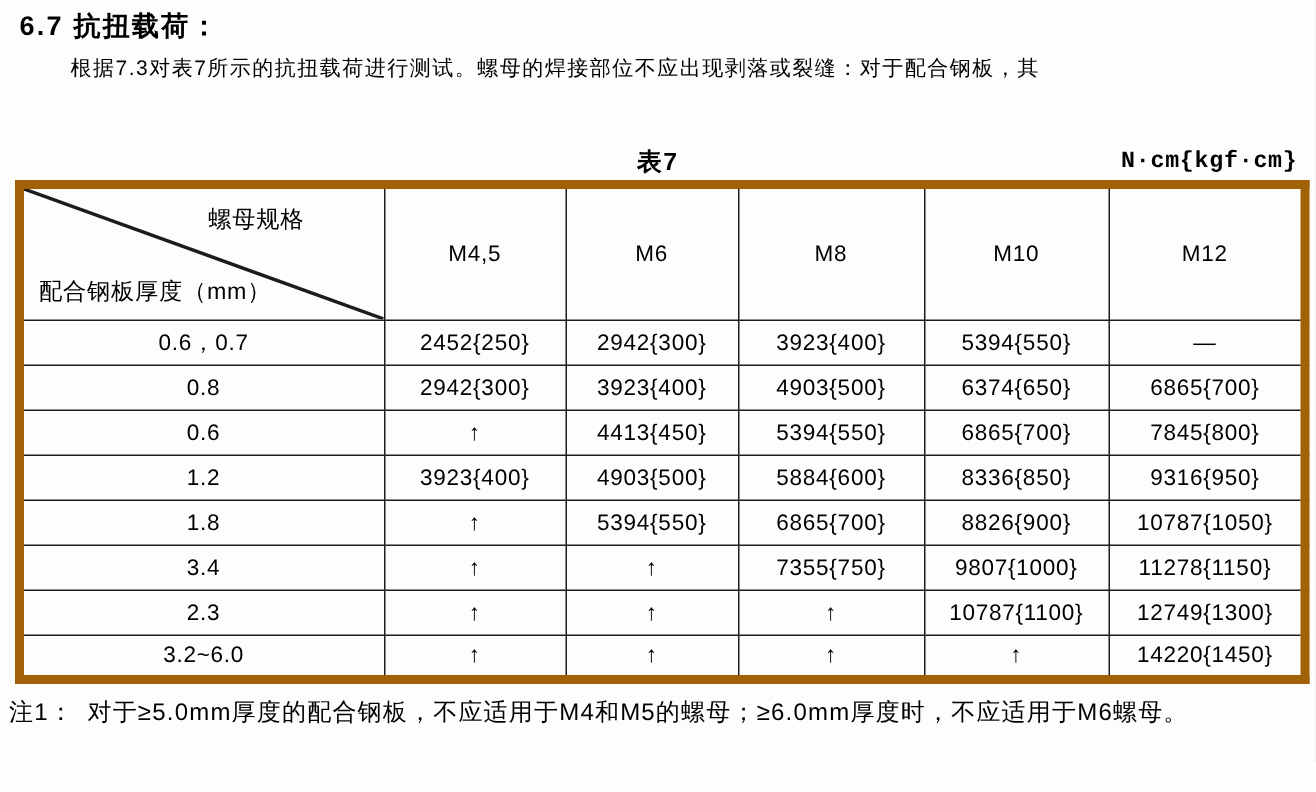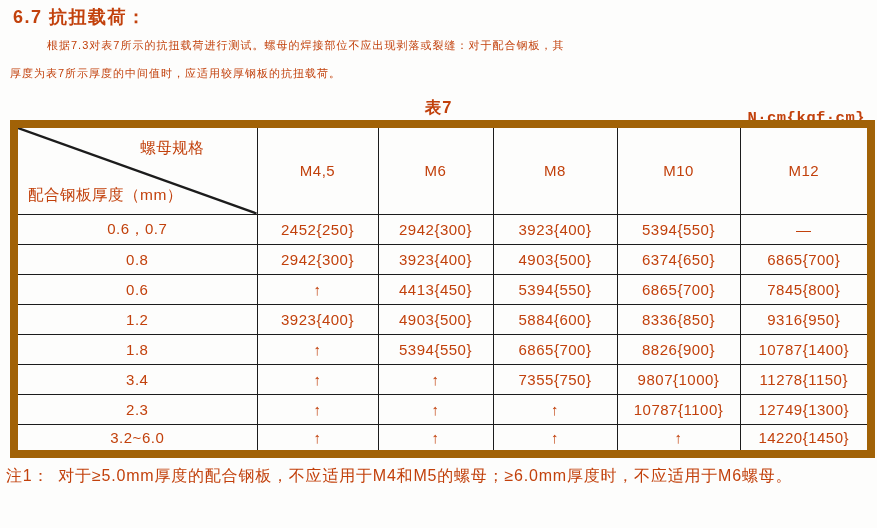--- a/index.html
+++ b/index.html
@@ -1,39 +1,39 @@
 <!DOCTYPE html>
 <html><head>
 <meta charset="utf-8">
 <style>
   html,body { margin:0; padding:0; background:#e8e8e8; }
   .page {
     position:relative; width:877px; height:528px; margin:0 auto;
-    background:#fdfdfc; color:#c2410c; overflow:hidden;
+    background:#fdfdfc; color:#000000; overflow:hidden;
     font-family:"Liberation Sans","DejaVu Sans",sans-serif;
   }
   .section-title {
     position:absolute; left:13px; top:5px; margin:0;
     font-size:18px; font-weight:bold; letter-spacing:1.5px;
   }
   .para { position:absolute; left:10px; top:32px; width:862px;
-    font-size:11px; line-height:27.5px; letter-spacing:1px; }
+    font-size:14px; line-height:27.5px; letter-spacing:1px; }
   .pline { display:block; white-space:nowrap; }
   .pline.indent { padding-left:37px; }
 
   .caption-row { position:absolute; left:10px; top:97px; width:857px; height:22px; }
   .caption { position:absolute; left:0; right:0; text-align:center;
     font-size:16.5px; font-weight:bold; letter-spacing:1px; }
-  .units { position:absolute; right:2px; top:12px; font-size:15.5px; font-weight:bold;
+  .units { position:absolute; right:2px; top:1px; font-size:15.5px; font-weight:bold;
     font-family:"Liberation Mono","DejaVu Sans Mono",monospace; letter-spacing:0.5px; }
 
   table.dtable {
     position:absolute; left:10px; top:120px;
     border-collapse:collapse; table-layout:fixed;
-    border:8px solid #a16207;
+    border:6px solid #a16207;
   }
   .dtable th, .dtable td {
     border:1px solid #1c1c1c; text-align:center; vertical-align:middle;
     padding:0; font-size:15px; font-weight:normal; letter-spacing:0.5px;
     overflow:hidden;
   }
   .dtable tr.head-row { height:90px; }
   .dtable tr.data-row { height:30px;margin-left:24px; }
   .corner-cell { position:relative; }
   .diag { position:absolute; left:0; top:0; width:100%; height:100%; display:block; }
@@ -49,21 +49,20 @@
 </style>
 </head>
 <body>
 
 <div class="page">
 
   <h1 class="section-title">6.7 抗扭载荷：</h1>
 
   <div class="para">
     <span class="pline indent">根据7.3对表7所示的抗扭载荷进行测试。螺母的焊接部位不应出现剥落或裂缝：对于配合钢板，其</span>
-    <span class="pline">厚度为表7所示厚度的中间值时，应适用较厚钢板的抗扭载荷。</span>
   </div>
 
   <div class="caption-row">
     <span class="caption">表7</span>
     <span class="units">N·cm{kgf·cm}</span>
   </div>
 
   <table class="dtable">
     <colgroup>
       <col style="width:243px">
@@ -120,21 +119,21 @@
         <td>5884{600}</td>
         <td>8336{850}</td>
         <td>9316{950}</td>
       </tr>
       <tr class="data-row">
         <td>1.8</td>
         <td>↑</td>
         <td>5394{550}</td>
         <td>6865{700}</td>
         <td>8826{900}</td>
-        <td>10787{1400}</td>
+        <td>10787{1050}</td>
       </tr>
       <tr class="data-row">
         <td>3.4</td>
         <td>↑</td>
         <td>↑</td>
         <td>7355{750}</td>
         <td>9807{1000}</td>
         <td>11278{1150}</td>
       </tr>
       <tr class="data-row">

